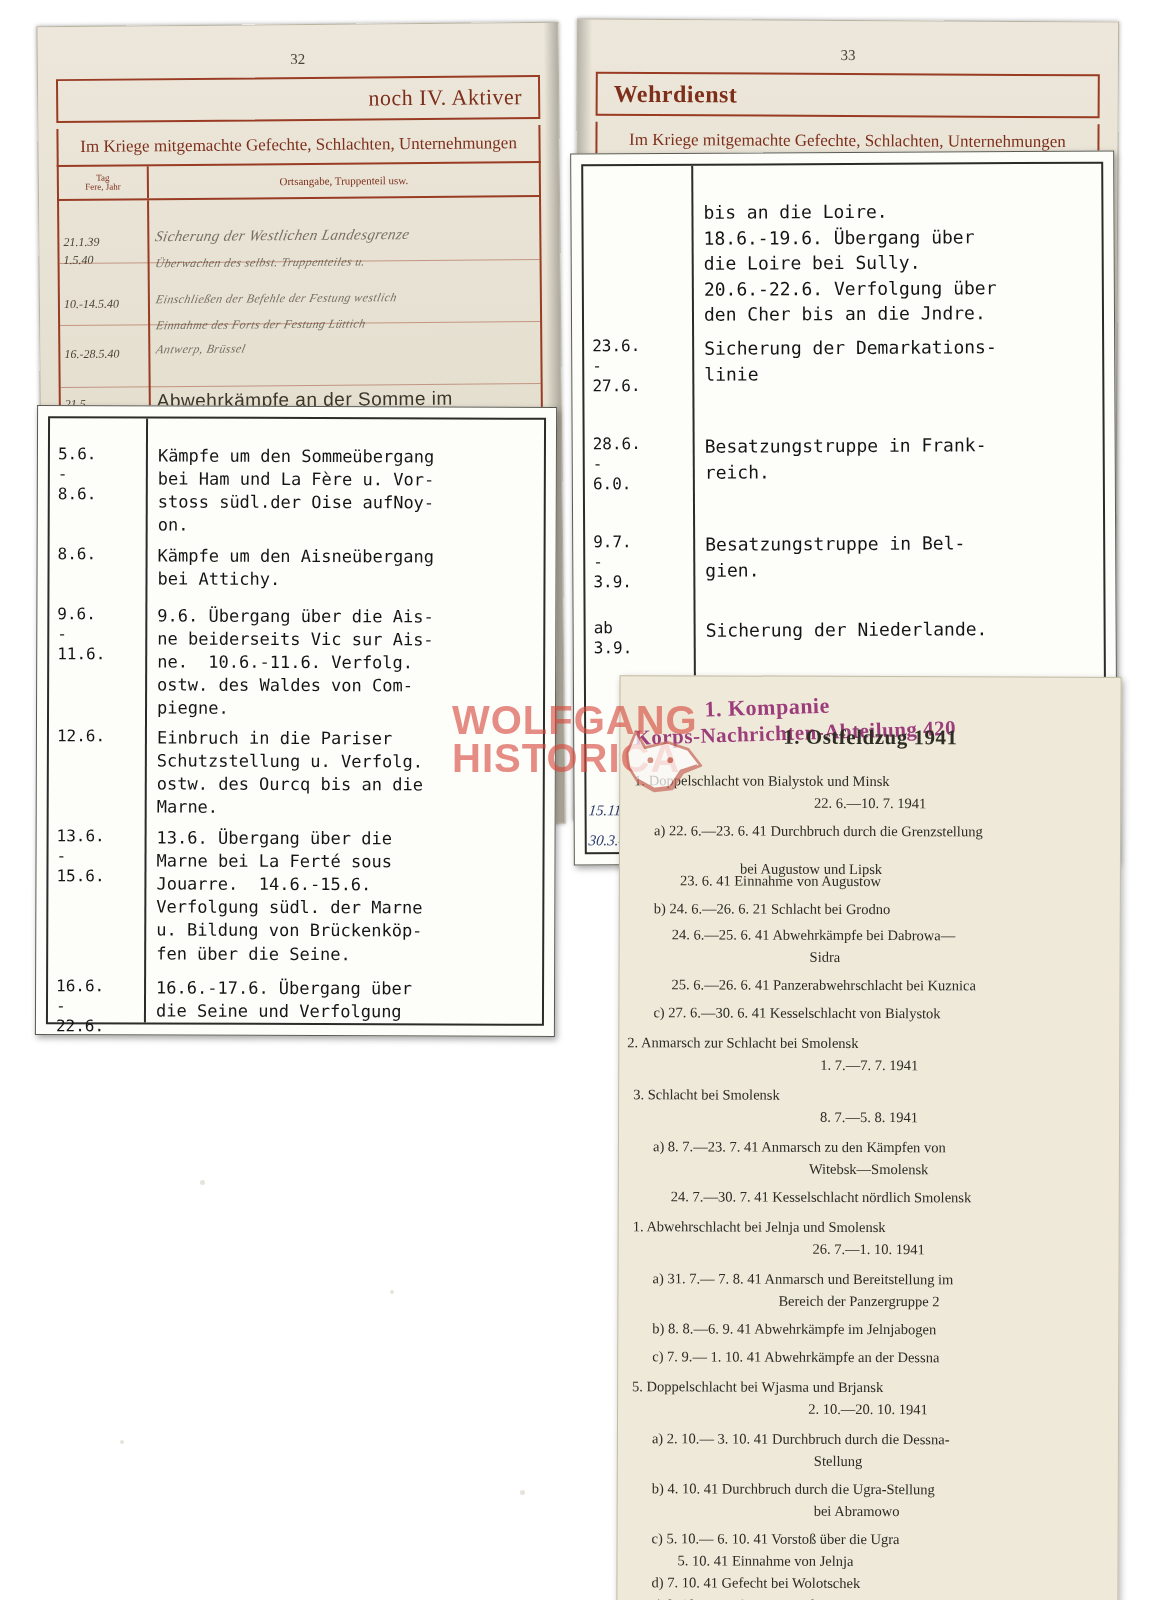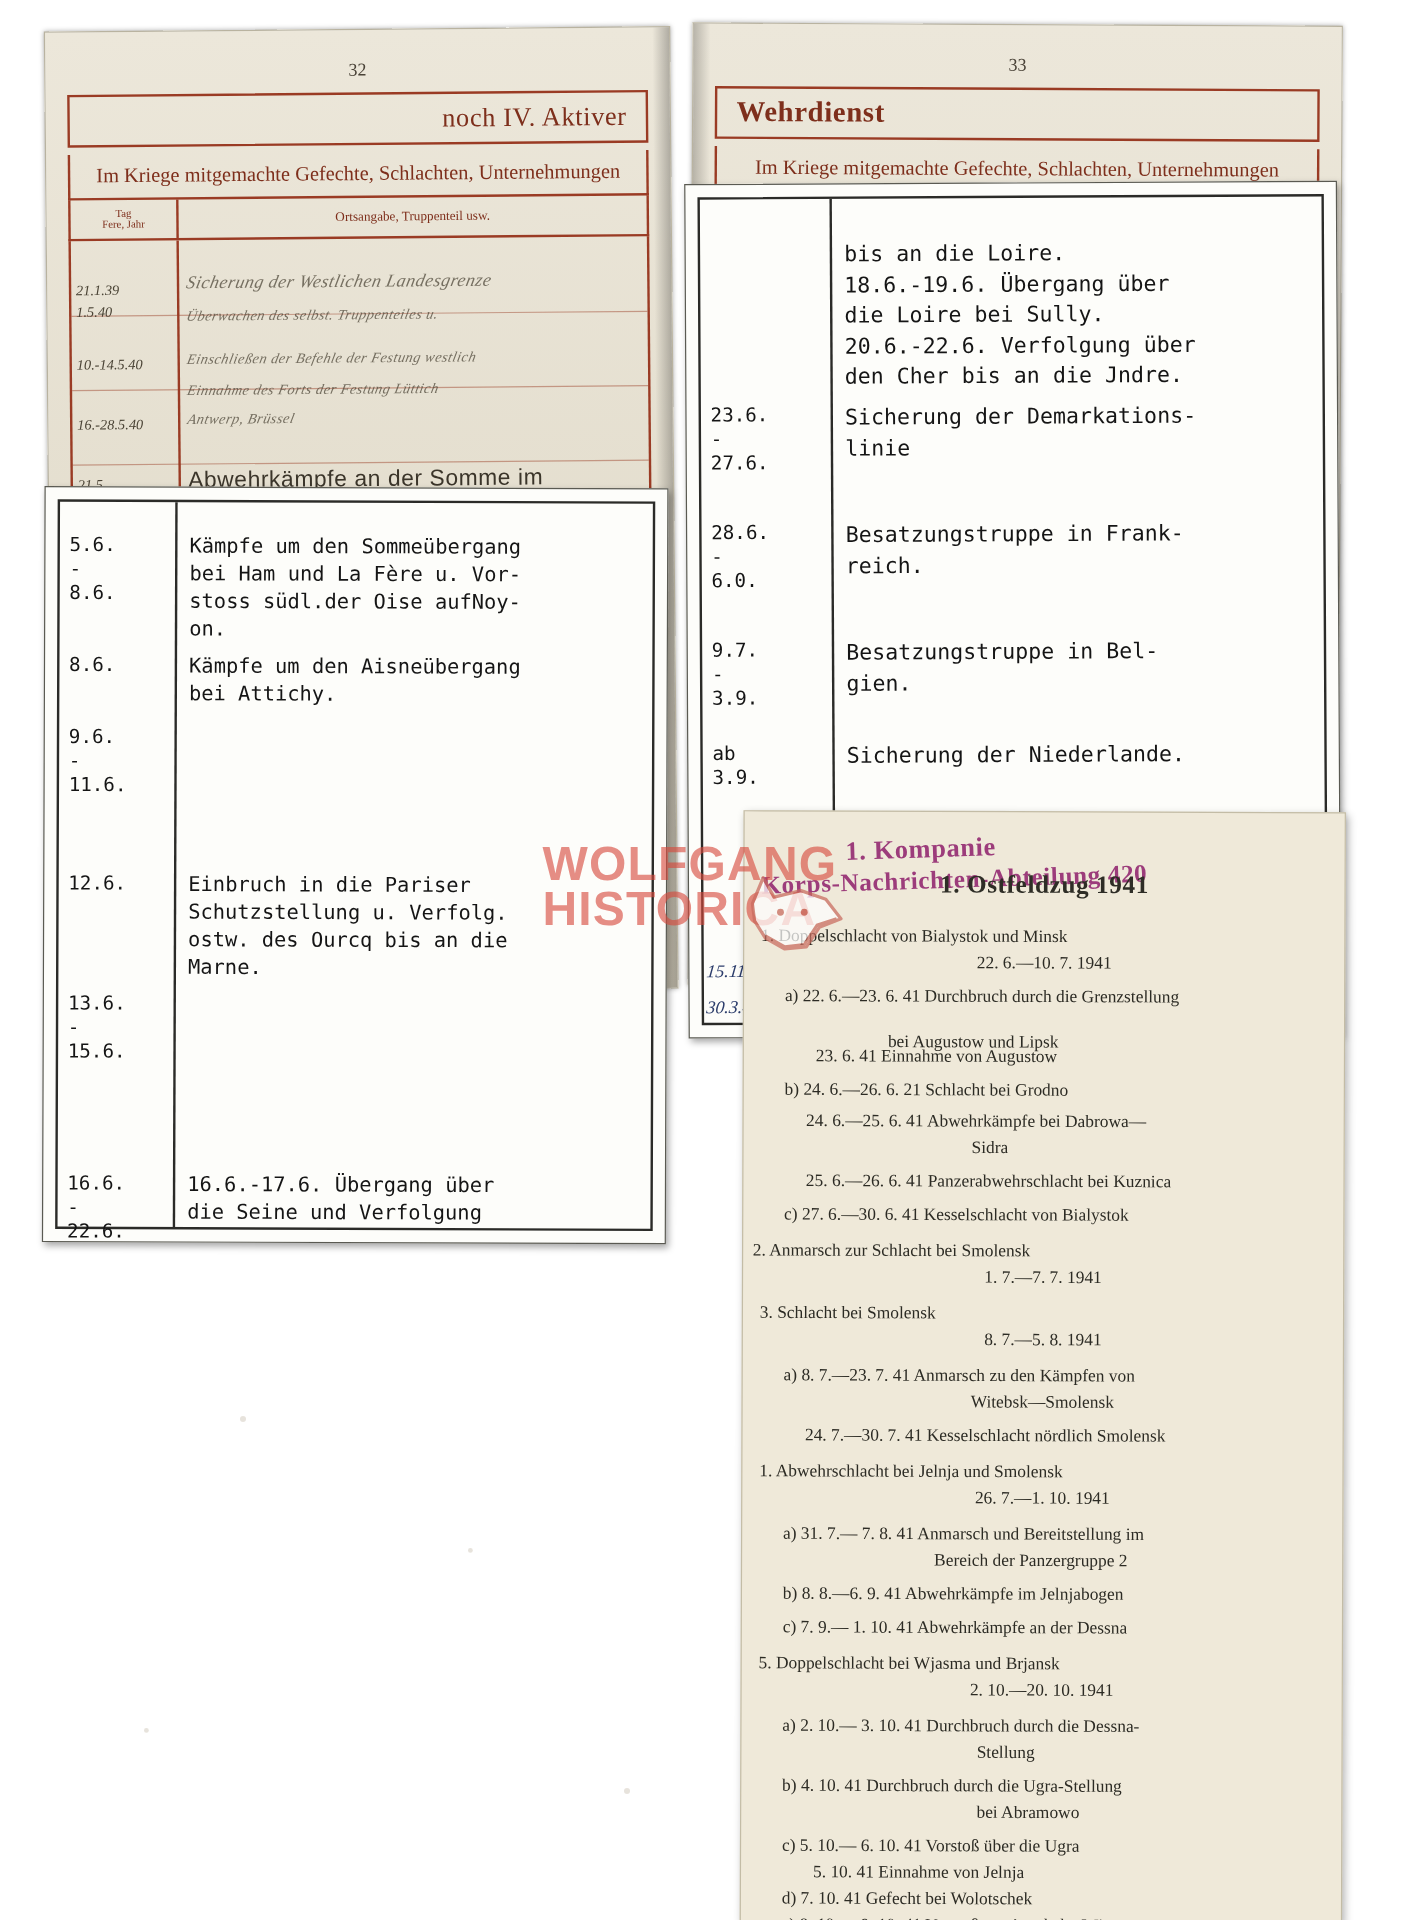--- a/index.html
+++ b/index.html
@@ -328,24 +328,35 @@
     <div class="dcell" style="left:8px;top:558px">16.6.
 -
 22.6.</div>
 
     <div class="tcell" style="left:108px;top:26px;font-size:17px;line-height:1.36">Kämpfe um den Sommeübergang
 bei Ham und La Fère u. Vor-
 stoss südl.der Oise aufNoy-
 on.</div>
     <div class="tcell" style="left:108px;top:126px;font-size:17px;line-height:1.36">Kämpfe um den Aisneübergang
 bei Attichy.</div>
+    <div class="tcell" style="left:108px;top:186px;font-size:17px;line-height:1.36">9.6. Übergang über die Ais-
+ne beiderseits Vic sur Ais-
+ne.  10.6.-11.6. Verfolg.
+ostw. des Waldes von Com-
+piegne.</div>
     <div class="tcell" style="left:108px;top:308px;font-size:17px;line-height:1.36">Einbruch in die Pariser
 Schutzstellung u. Verfolg.
 ostw. des Ourcq bis an die
 Marne.</div>
+    <div class="tcell" style="left:108px;top:408px;font-size:17px;line-height:1.36">13.6. Übergang über die
+Marne bei La Ferté sous
+Jouarre.  14.6.-15.6.
+Verfolgung südl. der Marne
+u. Bildung von Brückenköp-
+fen über die Seine.</div>
     <div class="tcell" style="left:108px;top:558px;font-size:17px;line-height:1.36">16.6.-17.6. Übergang über
 die Seine und Verfolgung</div>
   </div>
 </div>
 
 <div id="card-kompanie">
   <div class="stampA">1. Kompanie</div>
   <div class="stampB">Korps-Nachrichten-Abteilung 420</div>
   <div class="kp-title">1. Ostfeldzug 1941</div>
 

